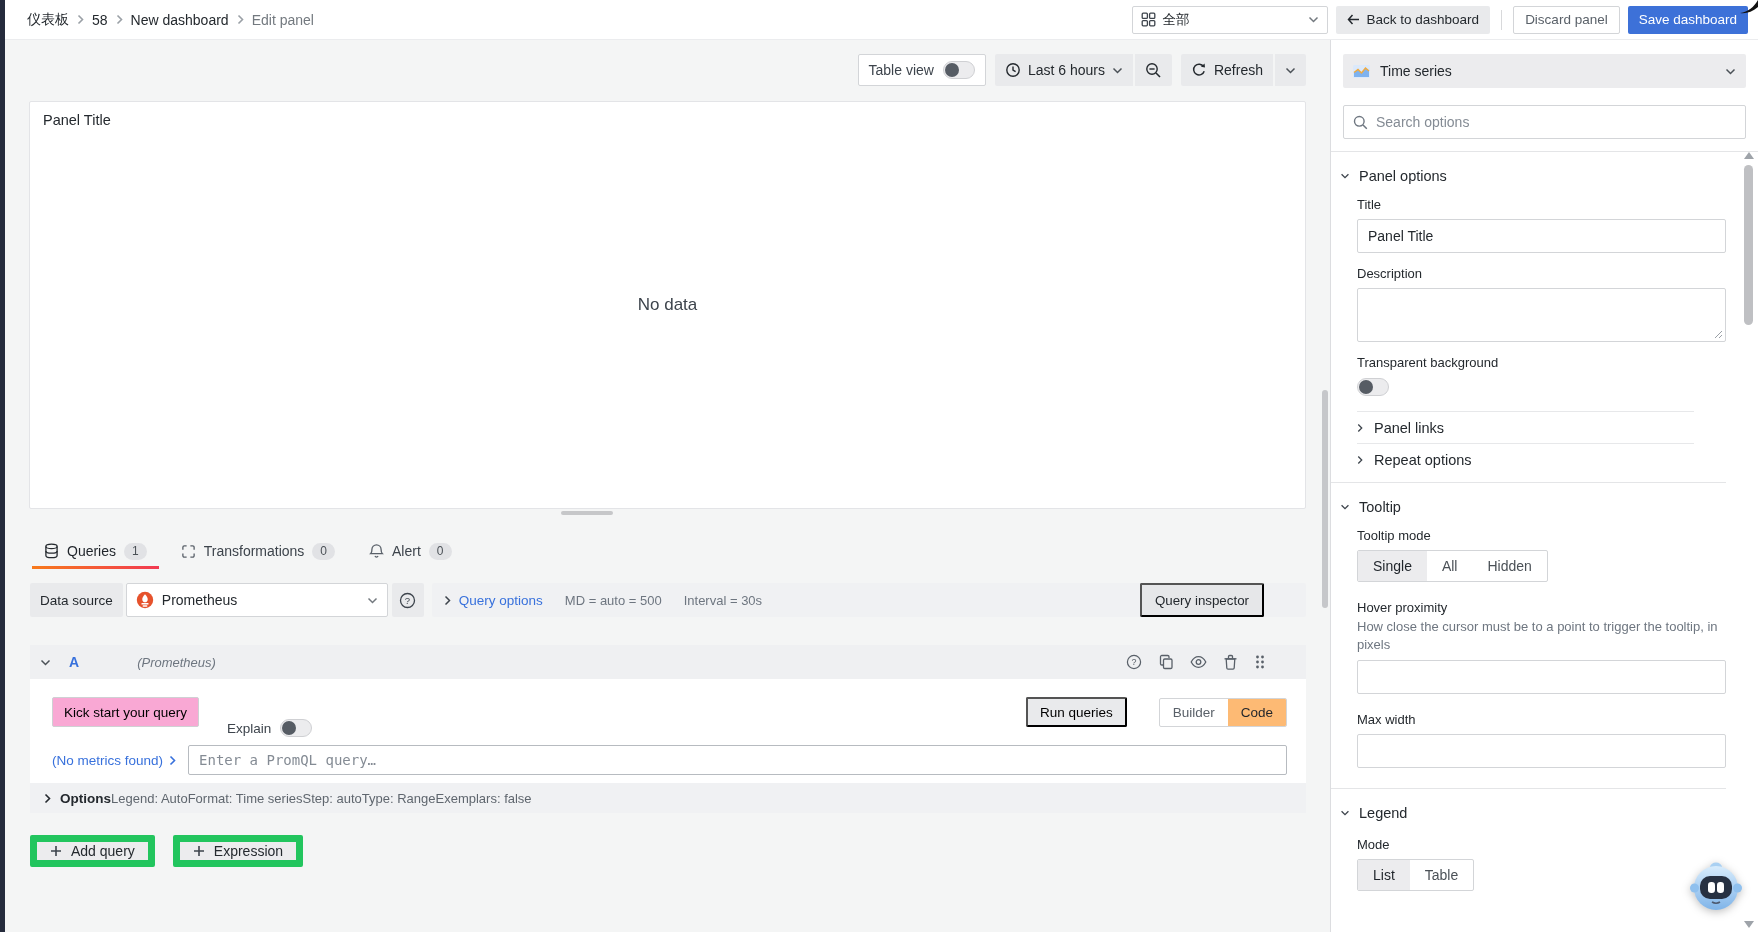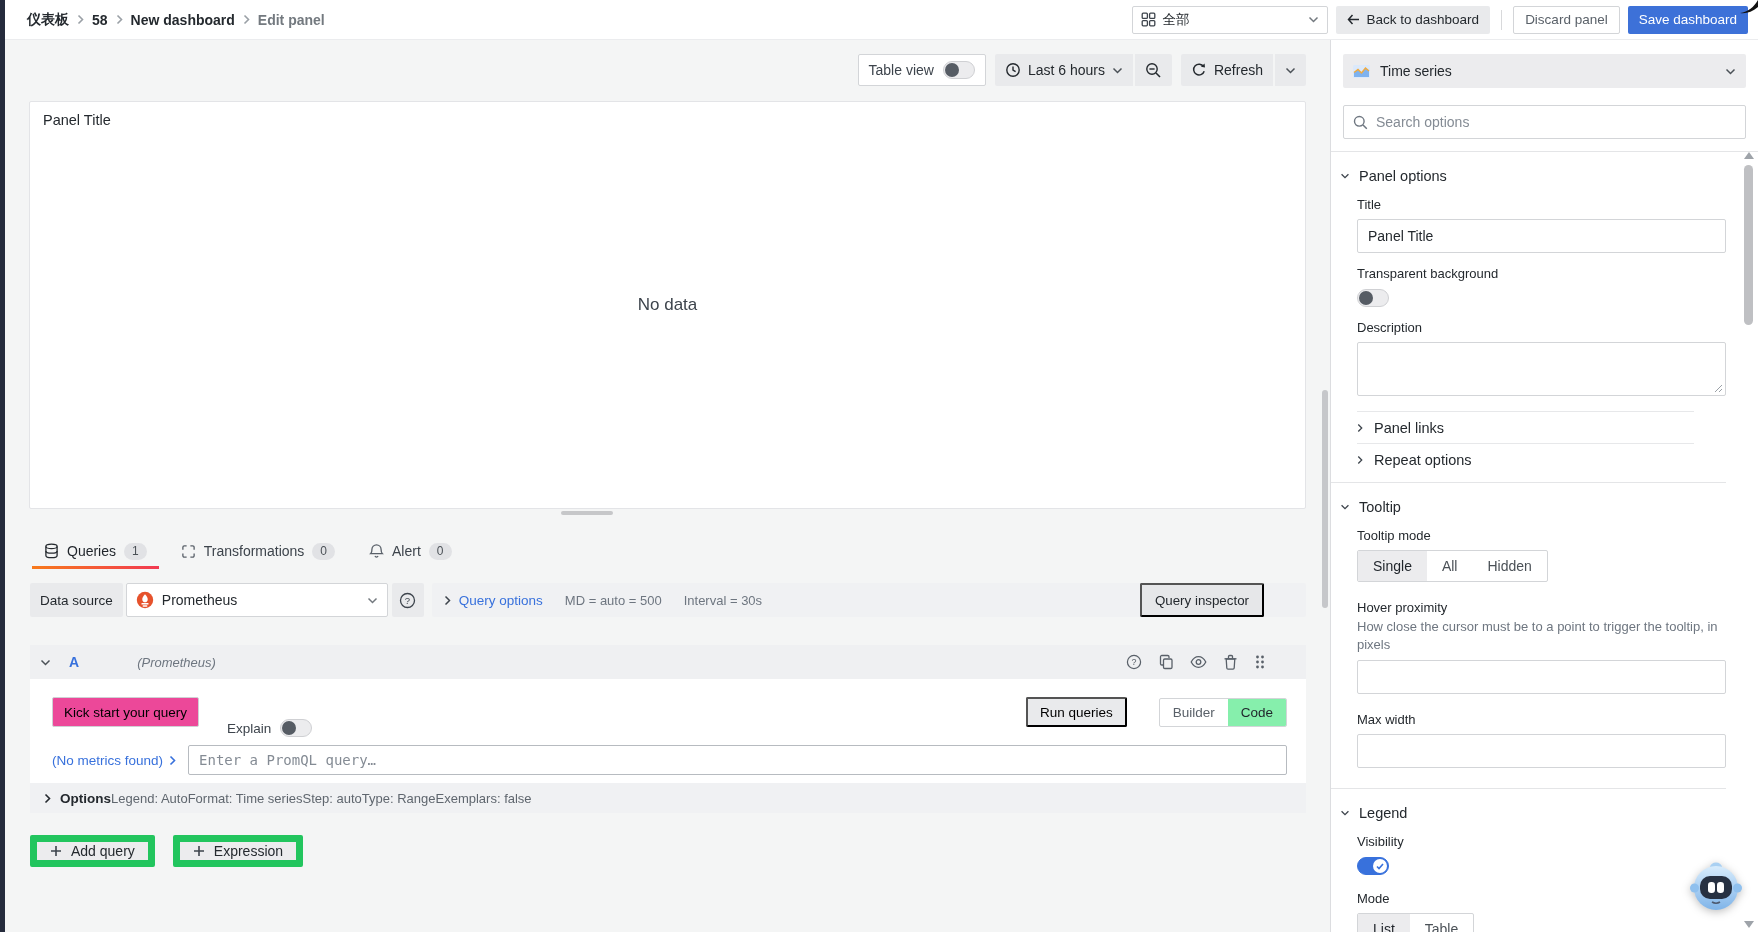--- a/index.html
+++ b/index.html
@@ -5,21 +5,21 @@
   * { margin:0; padding:0; box-sizing:border-box; }
   html,body { width:1758px; height:932px; overflow:hidden; }
   body { font-family:"Liberation Sans","DejaVu Sans",sans-serif; font-size:14px; color:#24292e; background:#fff; }
   .app { width:1758px; height:932px; display:flex; position:relative; overflow:hidden; }
   .side-stripe { width:5px; flex:none; background:#252b3c; }
   .main-wrap { flex:1; display:flex; flex-direction:column; min-width:0; }
 
   
   .header { height:40px; flex:none; display:flex; align-items:center; justify-content:space-between; padding:0 10px 0 22px; border-bottom:1px solid #ebecee; background:#fff; }
   .crumbs { display:flex; align-items:center; gap:8px; font-size:14px; }
-  .crumb { color:#24292e; cursor:pointer;font-weight:bold; }
+  .crumb { color:#24292e; cursor:pointer; }
   .crumb.current { color:#73797f; cursor:default; }
   .crumb-sep { color:#9aa0a6; display:flex; align-items:center; }
   .header-right { display:flex; align-items:center; gap:8px; }
   .scope-select { width:196px; height:28px; border:1px solid #d3d5d8; border-radius:2px; display:flex; align-items:center; padding:0 8px; gap:7px; background:#fff; cursor:pointer; }
   .scope-select .lbl { flex:1; font-size:13.5px; }
   .btn { height:28px; border-radius:2px; display:inline-flex; align-items:center; gap:7px; padding:0 11px; font-size:13.5px; cursor:pointer; white-space:nowrap; border:none; background:none; font-family:inherit; }
   .btn-flat { background:#e9eaec; color:#24292e; }
   .btn-outline { background:#fff; border:1px solid #d3d5d8; color:#5a6169; }
   .btn-primary { background:#3d71d8; color:#fff; font-weight:500; }
   .hdr-divider { width:1px; height:20px; background:#d8d9db; margin:0 3px; }
@@ -71,26 +71,26 @@
   .qo-spacer { width:18px; flex:none; }
 
   
   .q-card { margin:28px 24px 0 25px; background:#fff; }
   .q-head { background:#eff0f2; height:34px; display:flex; align-items:center; padding:0 10px; gap:10px; }
   .q-head .refid { color:#3871dc; font-weight:700; font-size:14px; margin-left:8px; }
   .q-head .dsname { color:#6e7680; font-style:italic; font-size:13px; margin-left:48px; }
   .q-head-icons { margin-left:auto; display:flex; align-items:center; gap:16px; color:#596069; padding-right:30px; }
   .q-head-icons .qicon { cursor:pointer; display:flex; }
   .q-row2 { display:flex; align-items:center; padding:8px 19px 6px 22px; gap:28px; }
-  .kick-btn { background:#ec4899; border:1px solid #cfd0d3; border-radius:2px; height:30px; display:flex; align-items:center; padding:0 11px; font-size:13.5px; cursor:pointer; }
+  .kick-btn { background:#f9a8d4; border:1px solid #cfd0d3; border-radius:2px; height:30px; display:flex; align-items:center; padding:0 11px; font-size:13.5px; cursor:pointer; }
   .explain { display:flex; align-items:center; gap:9px; color:#3d444c; font-size:13.5px;margin-top:32px; }
   .run-btn { margin-left:auto; background:#e9eaec; border-radius:2px; height:30px; display:flex; align-items:center; padding:0 12px; cursor:pointer; font-size:13.5px; }
   .seg { display:inline-flex; background:#fff; border:1px solid #d3d5d8; border-radius:2px; overflow:hidden; }
   .seg .opt { padding:6px 13px; font-size:13.5px; color:#5a6169; cursor:pointer; }
-  .seg .opt.sel { background:#86efac; color:#1f242a; font-weight:500; }
+  .seg .opt.sel { background:#fdba74; color:#1f242a; font-weight:500; }
   .q-row3 { display:flex; align-items:stretch; padding:2px 19px 6px 22px; gap:6px; }
   .metrics-link { display:flex; align-items:center; gap:6px; color:#3871dc; font-size:13.5px; font-weight:500; padding-right:6px; cursor:pointer; white-space:nowrap; }
   .promql-input { flex:1; height:30px; border:1px solid #b7bbc0; border-radius:2px; padding:0 10px; font-family:"DejaVu Sans Mono","Liberation Mono",monospace; font-size:14px; color:#8b5cf6; }
   .promql-input::placeholder { color:#848b94; }
   .q-opts { background:#f0f1f3; height:30px; display:flex; align-items:center; padding:0 14px; margin-top:2px; }
   .q-opts .optlbl { display:flex; align-items:center; gap:9px; font-weight:600; font-size:13.5px; color:#24292e; cursor:pointer; }
   .q-opts .stat { color:#5f666e; font-size:13px; }
 
   .footer-btns { display:flex; gap:18px; margin:22px 24px 0 25px; }
   .add-btn { background:#ececee; border:7px solid #22c55e; border-radius:2px; height:32px; display:flex; align-items:center; gap:9px; padding:0 13px; font-size:14px; cursor:pointer; color:#24292e; }
@@ -488,34 +488,34 @@
                   <polyline points="1.5,1.5 5.5,5.5 9.5,1.5" fill="none" stroke="#3d444c" stroke-width="1.5"></polyline>
                 </svg>
               </span>
             <span class="sec-title">Panel options</span>
           </div>
           <div class="field">
             <div class="flabel">Title</div>
             <input class="txt-input" value="Panel Title" style="">
           </div>
           <div class="field">
-            <div class="flabel">Transparent background</div>
-            <div class="toggle fieldtoggle">
-                <div class="knob"></div>
-              </div>
-          </div>
-          <div class="field">
             <div class="flabel">Description</div>
             <div class="txt-area">
               <span class="resize-corner icon">
                   <svg width="9" height="9" viewBox="0 0 9 9">
                     <path d="M8 1 L1 8 M8 5 L5 8" stroke="#9aa0a6" stroke-width="1"></path>
                   </svg>
                 </span>
             </div>
+          </div>
+          <div class="field">
+            <div class="flabel">Transparent background</div>
+            <div class="toggle fieldtoggle">
+                <div class="knob"></div>
+              </div>
           </div>
           <div class="inner-div"></div>
           <div class="collapse-row">
             <span class="icon">
                 <svg width="6" height="10" viewBox="0 0 7 11">
                   <polyline points="1.5,1.5 5.5,5.5 1.5,9.5" fill="none" stroke="#3d444c" stroke-width="1.5"></polyline>
                 </svg>
               </span>
             <span class="ctitle">Panel links</span>
           </div>
@@ -557,30 +557,20 @@
           </div>
           <div class="sec-divider" style="margin-top:20px;"></div>
 
           <div class="sec-head">
             <span class="chev icon">
                 <svg width="10" height="6" viewBox="0 0 11 7">
                   <polyline points="1.5,1.5 5.5,5.5 9.5,1.5" fill="none" stroke="#3d444c" stroke-width="1.5"></polyline>
                 </svg>
               </span>
             <span class="sec-title">Legend</span>
-          </div>
-          <div class="field">
-            <div class="flabel">Visibility</div>
-            <div class="toggle on fieldtoggle">
-              <div class="knob">
-                  <svg width="8" height="7" viewBox="0 0 8 7">
-                    <polyline points="1,3.5 3,5.5 7,1" fill="none" stroke="#3871dc" stroke-width="1.6"></polyline>
-                  </svg>
-                </div>
-            </div>
           </div>
           <div class="field" style="margin-top:16px;">
             <div class="flabel">Mode</div>
             <div class="radio-grp">
               <span class="opt sel">List</span>
               <span class="opt">Table</span>
             </div>
           </div>
 
         </div>

